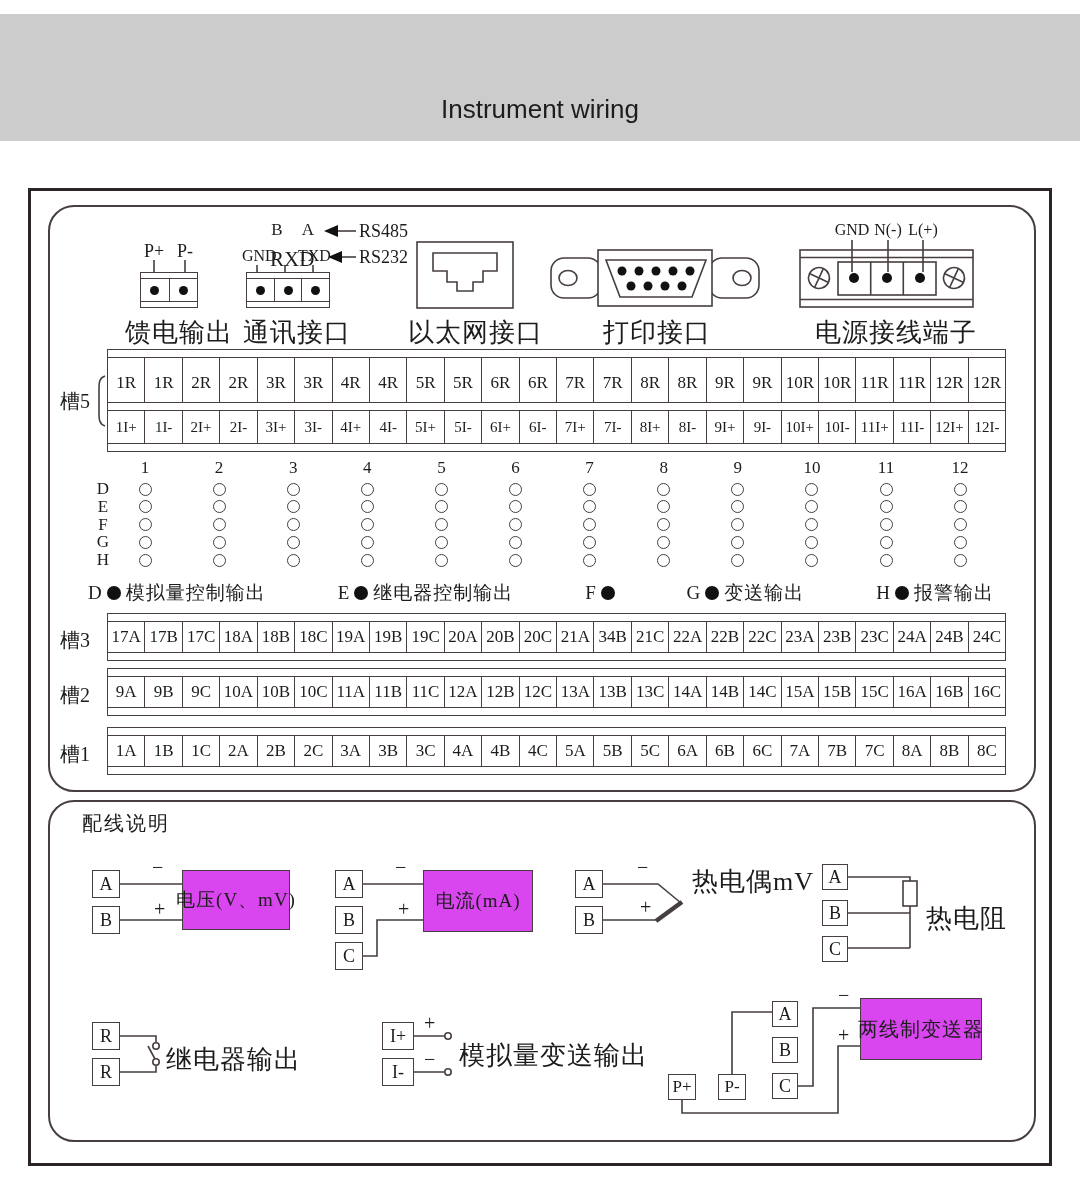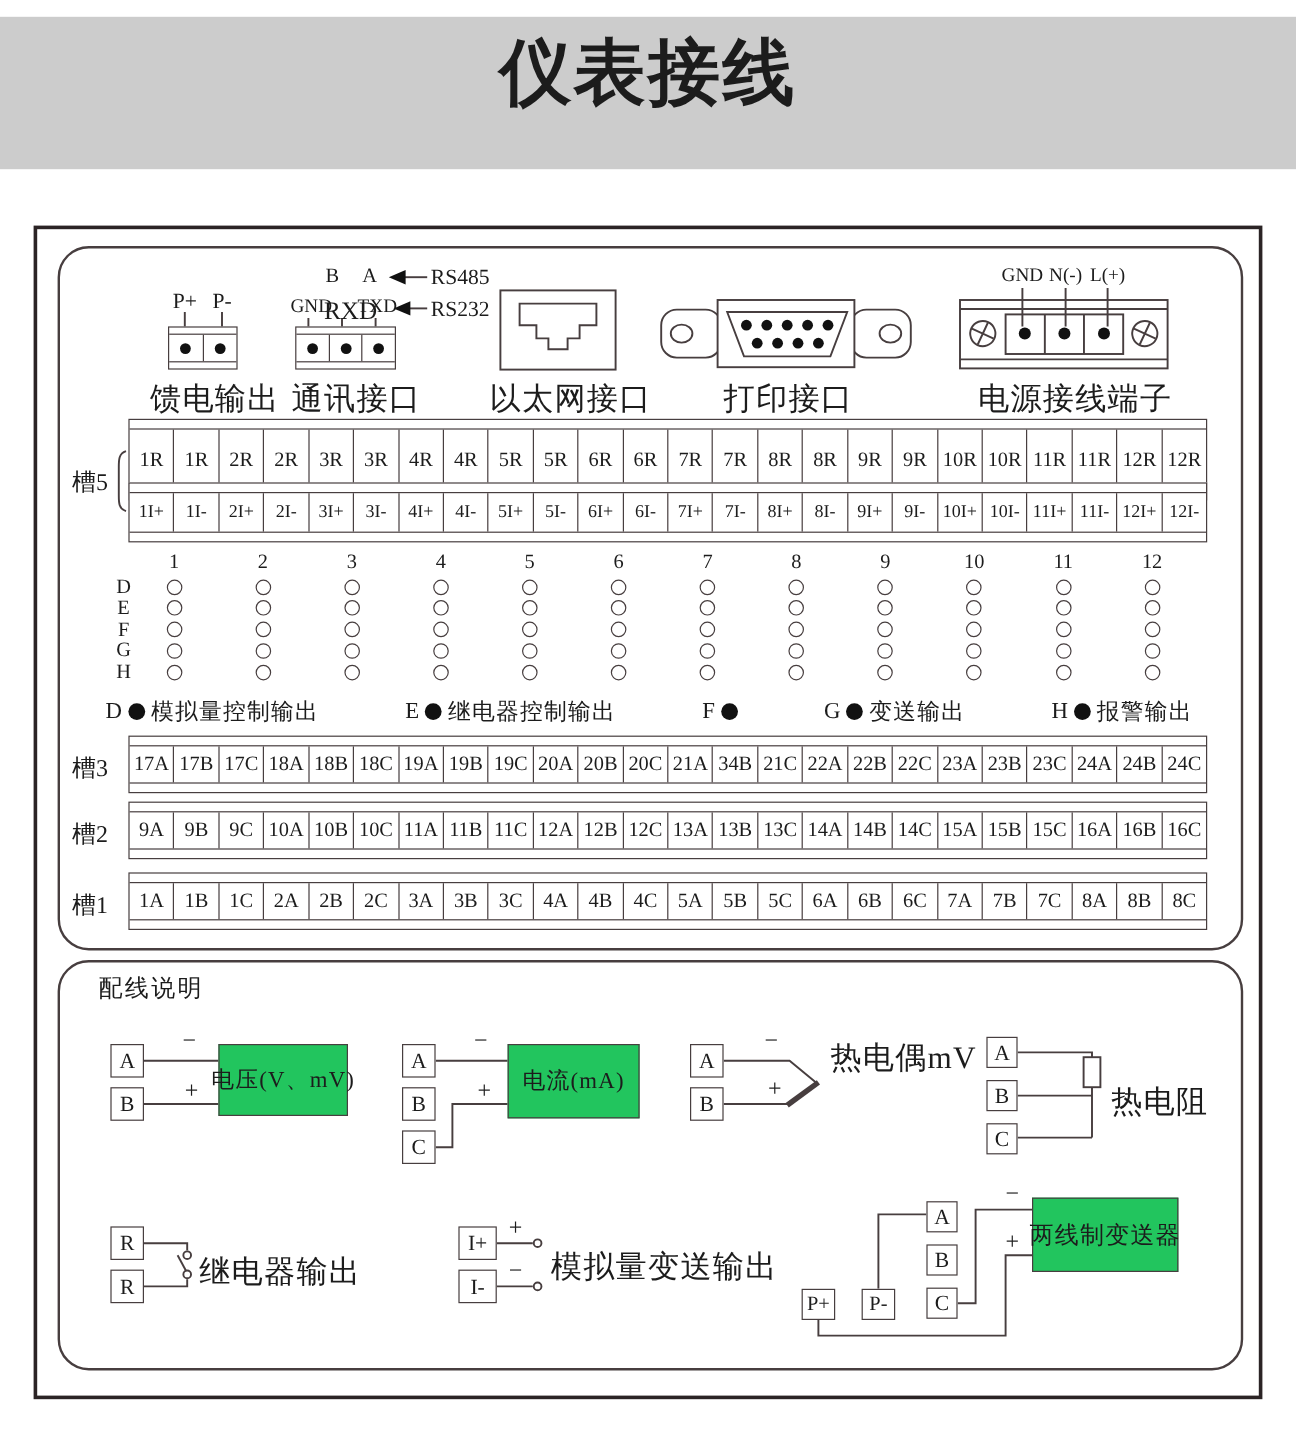--- a/index.html
+++ b/index.html
@@ -51,31 +51,31 @@
   .mx-c{position:absolute;width:13px;height:13px;border:1.6px solid var(--line);border-radius:50%;box-sizing:border-box;background:#fff;}
   
   #legend{left:88px;top:580px;width:906px;display:flex;justify-content:space-between;align-items:center;}
   .lg-item{display:flex;align-items:center;gap:5px;white-space:nowrap;}
   .lg-key{font-size:19px;}
   .lg-dot{width:14px;height:14px;border-radius:50%;background:#111;}
   .lg-txt{font-size:19px;letter-spacing:1px;}
   
   .t-box{position:absolute;border:1.8px solid var(--line);background:#fff;display:flex;align-items:center;justify-content:center;
          font-size:18px;box-sizing:border-box;}
-  .d-box{position:absolute;border:1.8px solid var(--line);background:#22c55e;display:flex;align-items:center;justify-content:center;
+  .d-box{position:absolute;border:1.8px solid var(--line);background:#d946ef;display:flex;align-items:center;justify-content:center;
          font-size:19px;letter-spacing:1px;box-sizing:border-box;white-space:nowrap;}
   .pol{position:absolute;font-size:20px;}
 </style>
 </head>
 <body>
 
 <div id="page">
 
   <div class="abs" id="title-band"></div>
-  <div class="abs" id="main-title">仪表接线</div>
+  <div class="abs" id="sub-title">Instrument wiring</div>
 
   <div class="abs outer-frame"></div>
   <div class="abs round-box" id="box-terminals"></div>
   <div class="abs round-box" id="box-wiring"></div>
 
   <svg class="abs" width="1080" height="1196" style="left:0;top:0">
     <g stroke="#473e3f" stroke-width="1.6" fill="none">
 
       <g>
         <path d="M154,260 V287 M185,260 V287"></path>

